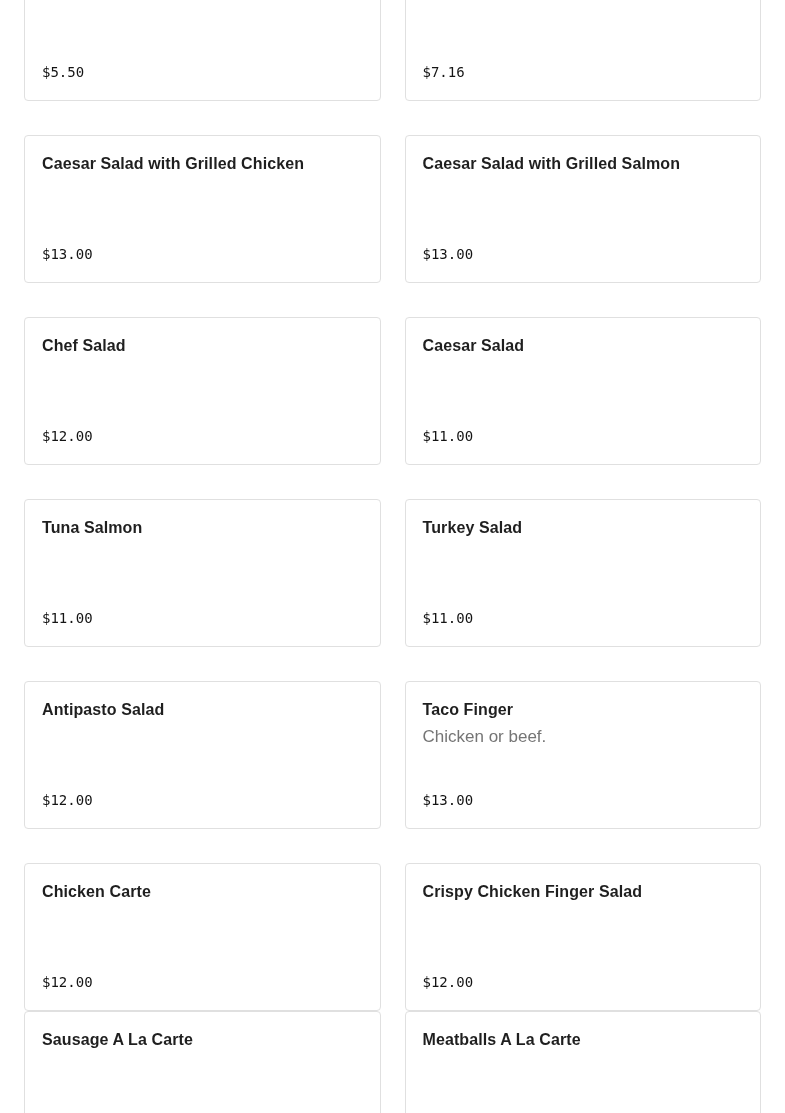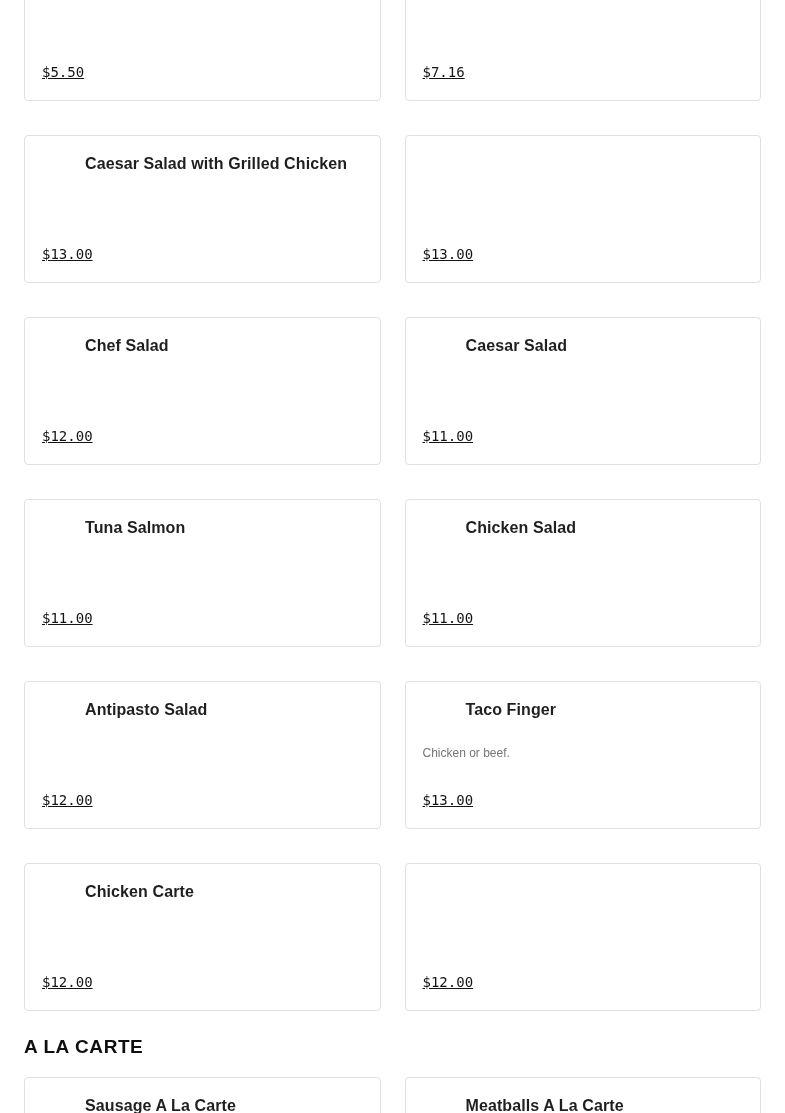--- a/index.html
+++ b/index.html
@@ -41,35 +41,33 @@
     flex-direction: column;
     align-items: flex-start;
     cursor: pointer;
   }
   .card-name {
     font-size: 16px;
     line-height: 18px;
     font-weight: 700;
     letter-spacing: 0.1px;
     color: var(--title-color, #1f1f1f);
-    margin-left: 43px;
   }
   .card-desc {
-    margin-top: 26px;
-    font-size: 12px;
+    margin-top: 9px;
+    font-size: 17px;
     line-height: 17px;
     color: var(--desc-color, #757575);
   }
   .card-price {
     margin-top: auto;
     font-family: "DejaVu Sans Mono", "Liberation Mono", monospace;
     font-size: 14px;
     line-height: 16px;
     color: var(--price-color, #141414);
-    text-decoration: underline;
   }
 </style>
 </head>
 <body>
 
 <main class="menu-root" id="menu-root">
   <section class="menu-section first-section">
 
     <div class="menu-grid">
   <article class="menu-card">
@@ -84,20 +82,21 @@
     <div class="card-price">$7.16</div>
   </article>
 
   <article class="menu-card">
     <div class="card-name">Caesar Salad with Grilled Chicken</div>
 
     <div class="card-price">$13.00</div>
   </article>
 
   <article class="menu-card">
+    <div class="card-name">Caesar Salad with Grilled Salmon</div>
 
     <div class="card-price">$13.00</div>
   </article>
 
   <article class="menu-card">
     <div class="card-name">Chef Salad</div>
 
     <div class="card-price">$12.00</div>
   </article>
 
@@ -107,21 +106,21 @@
     <div class="card-price">$11.00</div>
   </article>
 
   <article class="menu-card">
     <div class="card-name">Tuna Salmon</div>
 
     <div class="card-price">$11.00</div>
   </article>
 
   <article class="menu-card">
-    <div class="card-name">Chicken Salad</div>
+    <div class="card-name">Turkey Salad</div>
 
     <div class="card-price">$11.00</div>
   </article>
 
   <article class="menu-card">
     <div class="card-name">Antipasto Salad</div>
 
     <div class="card-price">$12.00</div>
   </article>
 
@@ -131,28 +130,28 @@
     <div class="card-price">$13.00</div>
   </article>
 
   <article class="menu-card">
     <div class="card-name">Chicken Carte</div>
 
     <div class="card-price">$12.00</div>
   </article>
 
   <article class="menu-card">
+    <div class="card-name">Crispy Chicken Finger Salad</div>
 
     <div class="card-price">$12.00</div>
   </article>
 </div>
   </section>
 
   <section class="menu-section">
-    <h2 class="section-heading">A LA CARTE</h2>
     <div class="menu-grid">
   <article class="menu-card">
     <div class="card-name">Sausage A La Carte</div>
 
     <div class="card-price"></div>
   </article>
 
   <article class="menu-card">
     <div class="card-name">Meatballs A La Carte</div>
 

